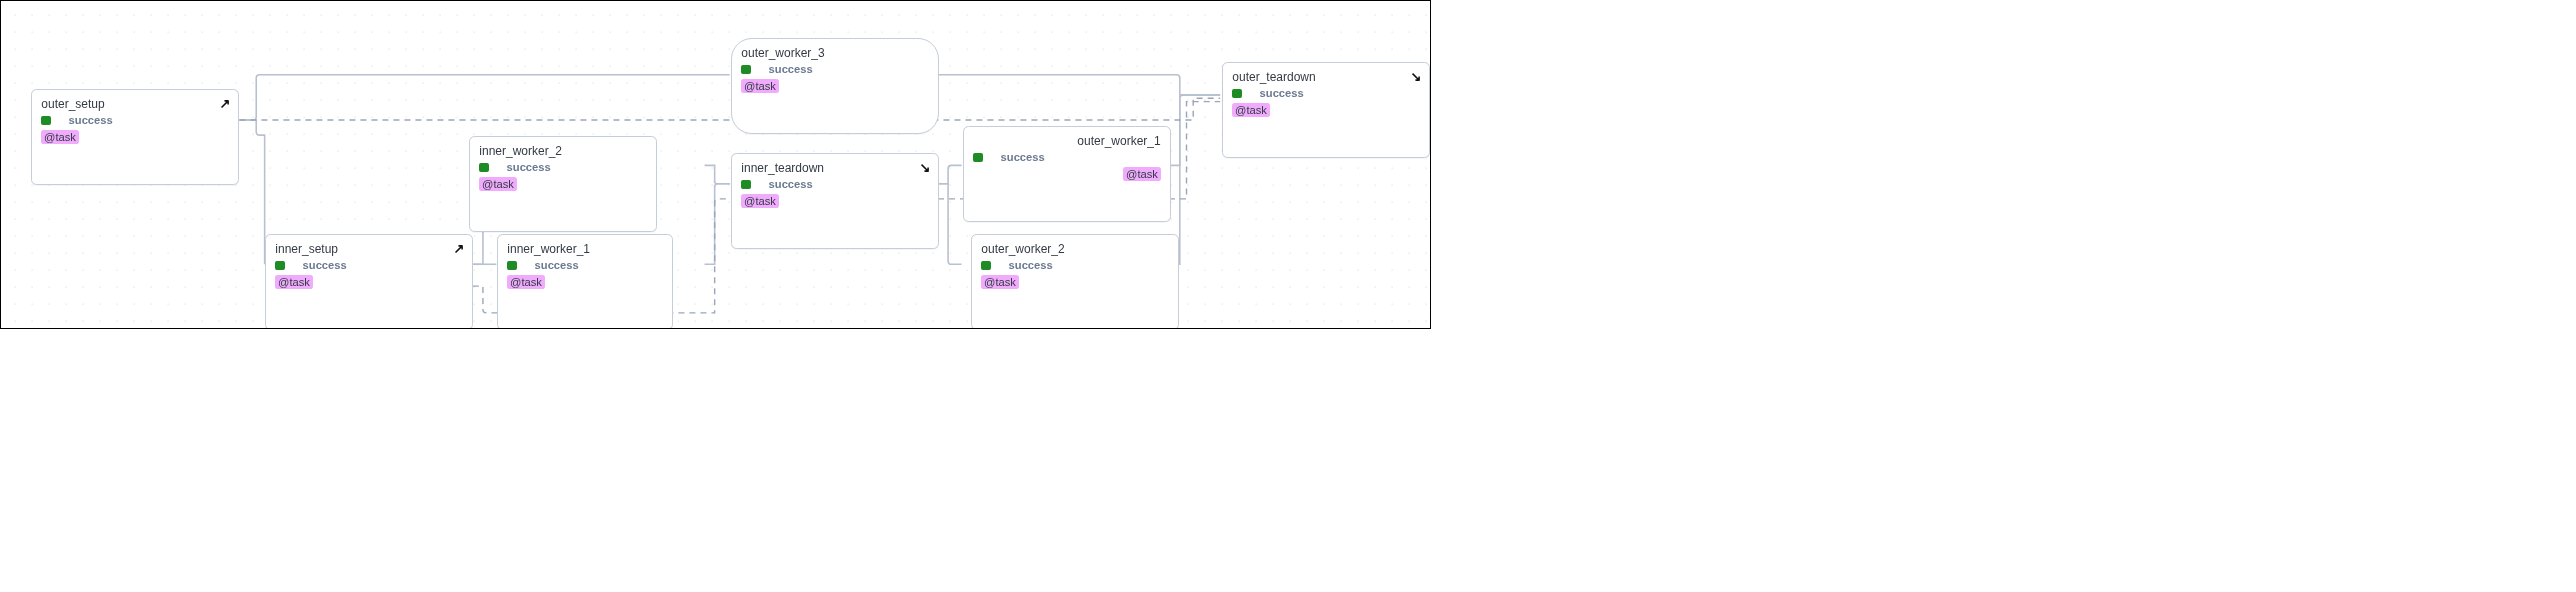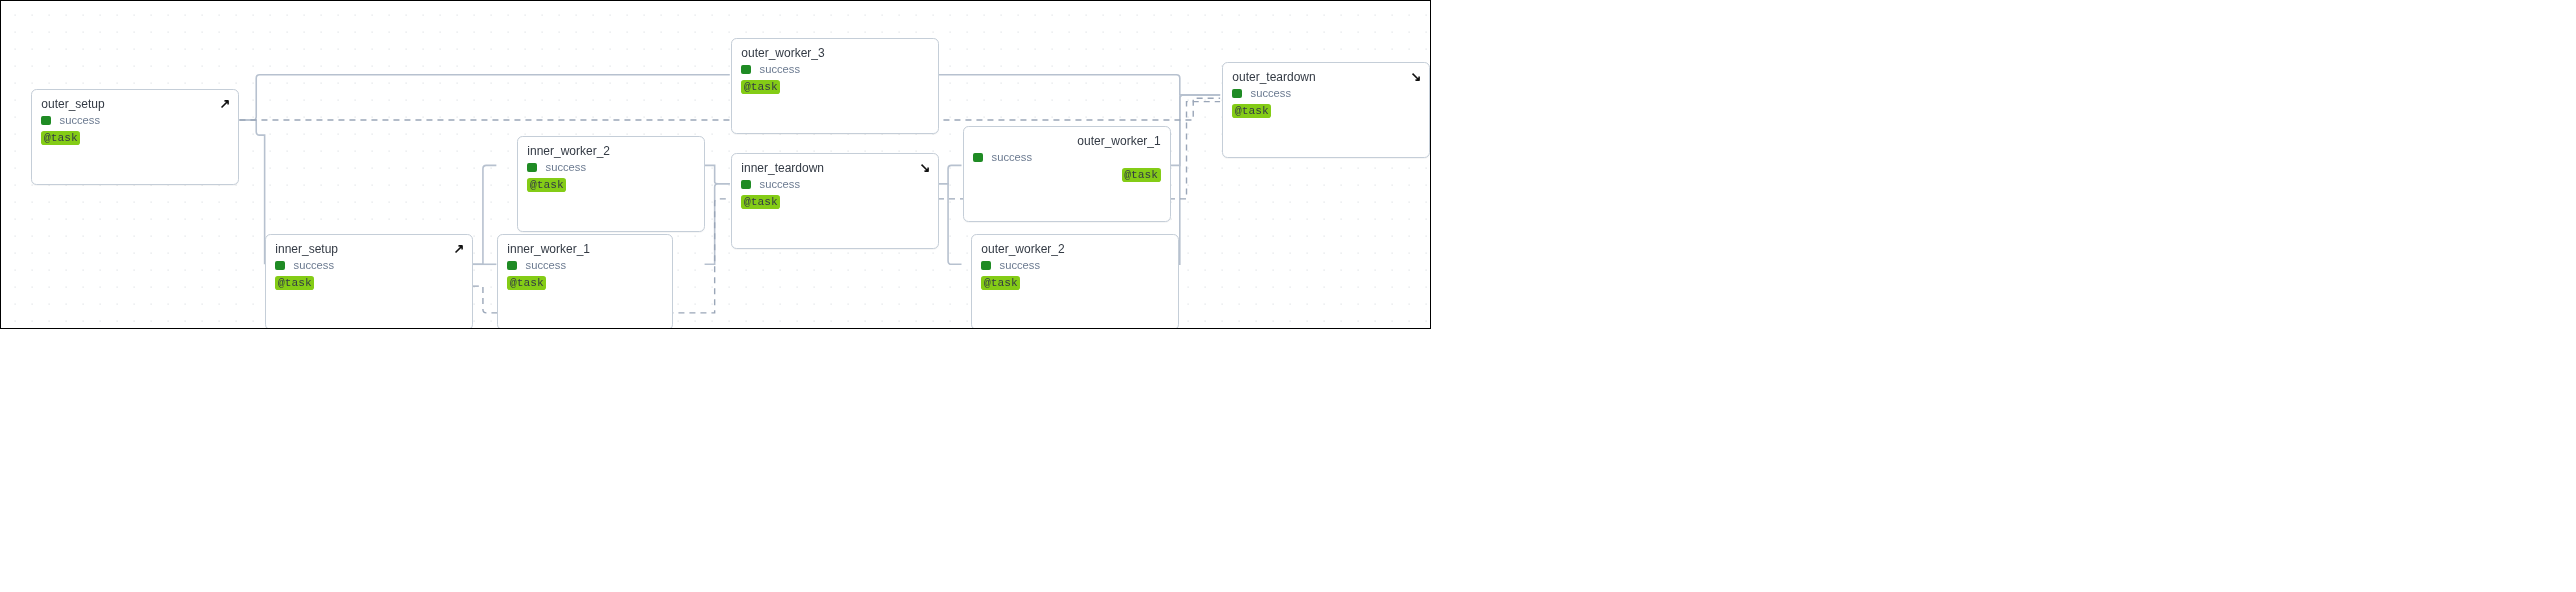--- a/index.html
+++ b/index.html
@@ -35,41 +35,41 @@
     box-shadow: 0 0.5px 0.9px rgba(0,0,0,0.04);
   }
   .node .title {
     font-size: 12px;
     color: #333a44;
     white-space: nowrap;
   }
   .node .status {
     display: flex;
     align-items: center;
-    gap: 9px;
+    gap: 18px;
     font-size: 11.2px;
     color: #6b7a90;
     margin-top: 1.9px;
+    font-weight: bold;
   }
   .node .dot {
     width: 9.3px;
     height: 9.3px;
     border-radius: 1.9px;
     background: #1f8b24;
     display: inline-block;
   }
   .node .decor {
     font-size: 11.2px;
     color: #333a44;
-    background: #84cc16;
+    background: #f0abfc;
     border-radius: 2.8px;
     padding: 0 2.8px;
     display: inline-block;
     margin-top: 1.9px;
-    font-family: Liberation Mono, monospace;
   }
   .node .arrow {
     position: absolute;
     top: 5.6px;
     right: 7.5px;
     font-size: 13px;
     color: #111;
     font-weight: 600;
   }
   path.solid {
@@ -123,39 +123,39 @@
   <div class="node" style="left: 264px; top: 233px; width: 208px; min-height: 96px;">
     <span class="arrow">↗</span>
     <div class="title">inner_setup</div>
     <div class="status">
       <span class="dot"></span>
       <span>success</span>
     </div>
     <span class="decor">@task</span>
   </div>
 
-  <div class="node" style="left: 516px; top: 135px; width: 188px; min-height: 96px;">
+  <div class="node" style="left: 468px; top: 135px; width: 188px; min-height: 96px;">
     <div class="title">inner_worker_2</div>
     <div class="status">
       <span class="dot"></span>
       <span>success</span>
     </div>
     <span class="decor">@task</span>
   </div>
 
   <div class="node" style="left: 496px; top: 233px; width: 176px; min-height: 96px;">
     <div class="title">inner_worker_1</div>
     <div class="status">
       <span class="dot"></span>
       <span>success</span>
     </div>
     <span class="decor">@task</span>
   </div>
 
-  <div class="node" style="left: 730px; top: 37px; width: 208px; min-height: 96px;">
+  <div class="node" style="left: 730px; top: 37px; width: 208px; min-height: 96px; border-radius: 21px;">
     <div class="title">outer_worker_3</div>
     <div class="status">
       <span class="dot"></span>
       <span>success</span>
     </div>
     <span class="decor">@task</span>
   </div>
 
   <div class="node" style="left: 730px; top: 152px; width: 208px; min-height: 96px;">
     <span class="arrow">↘</span>

